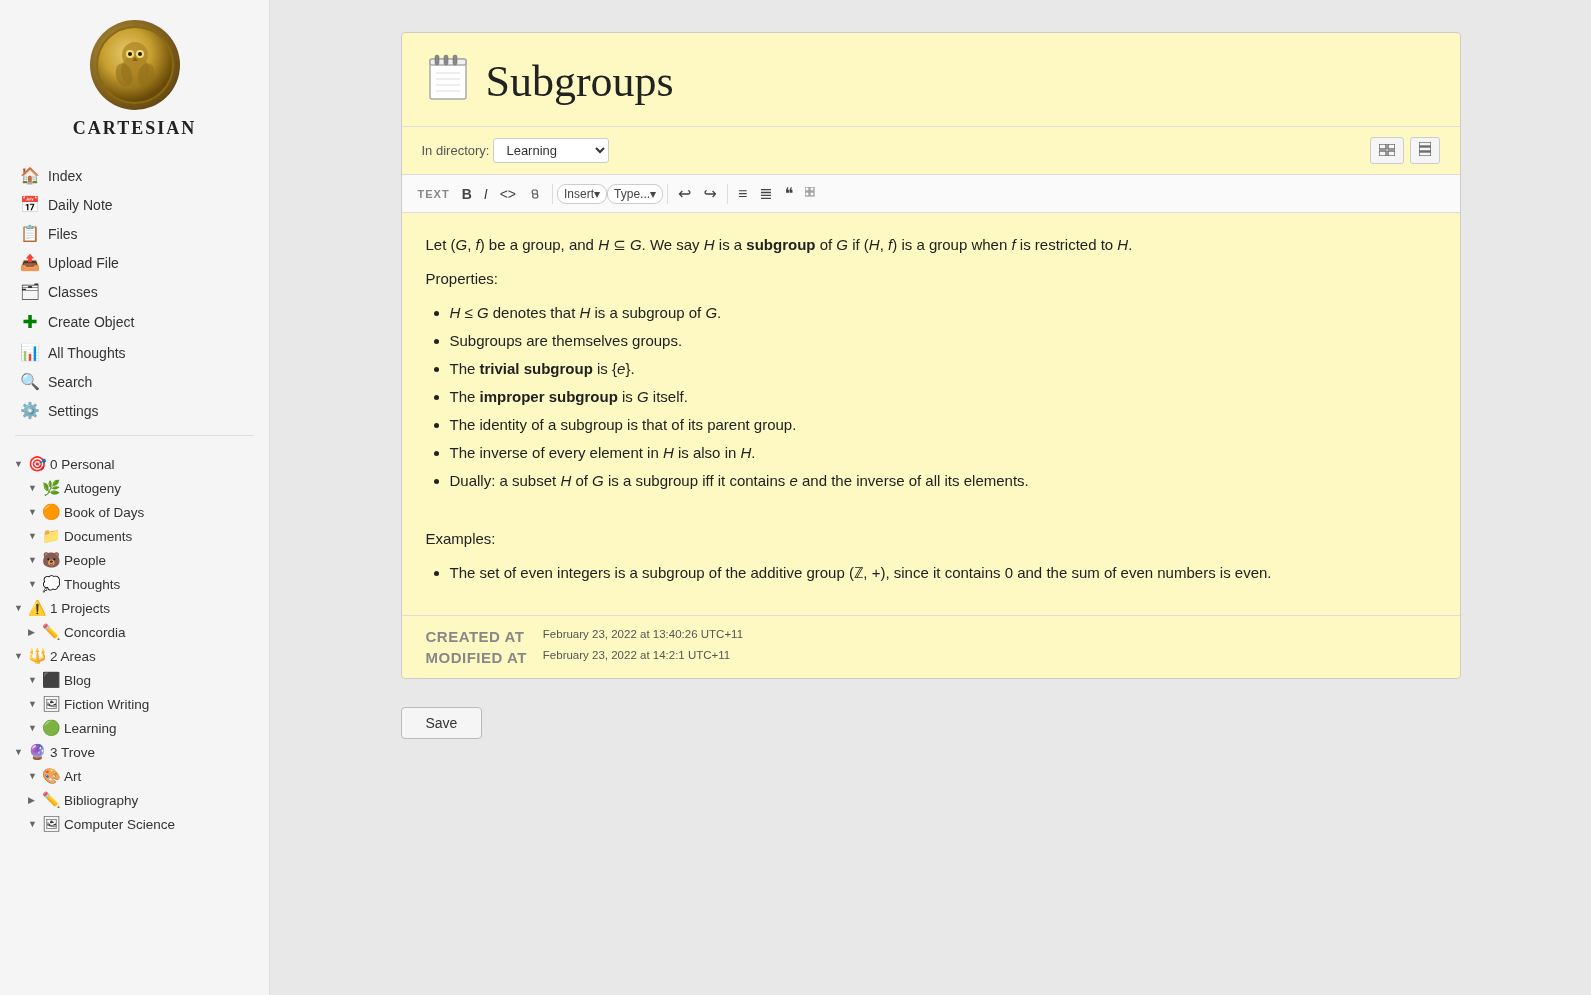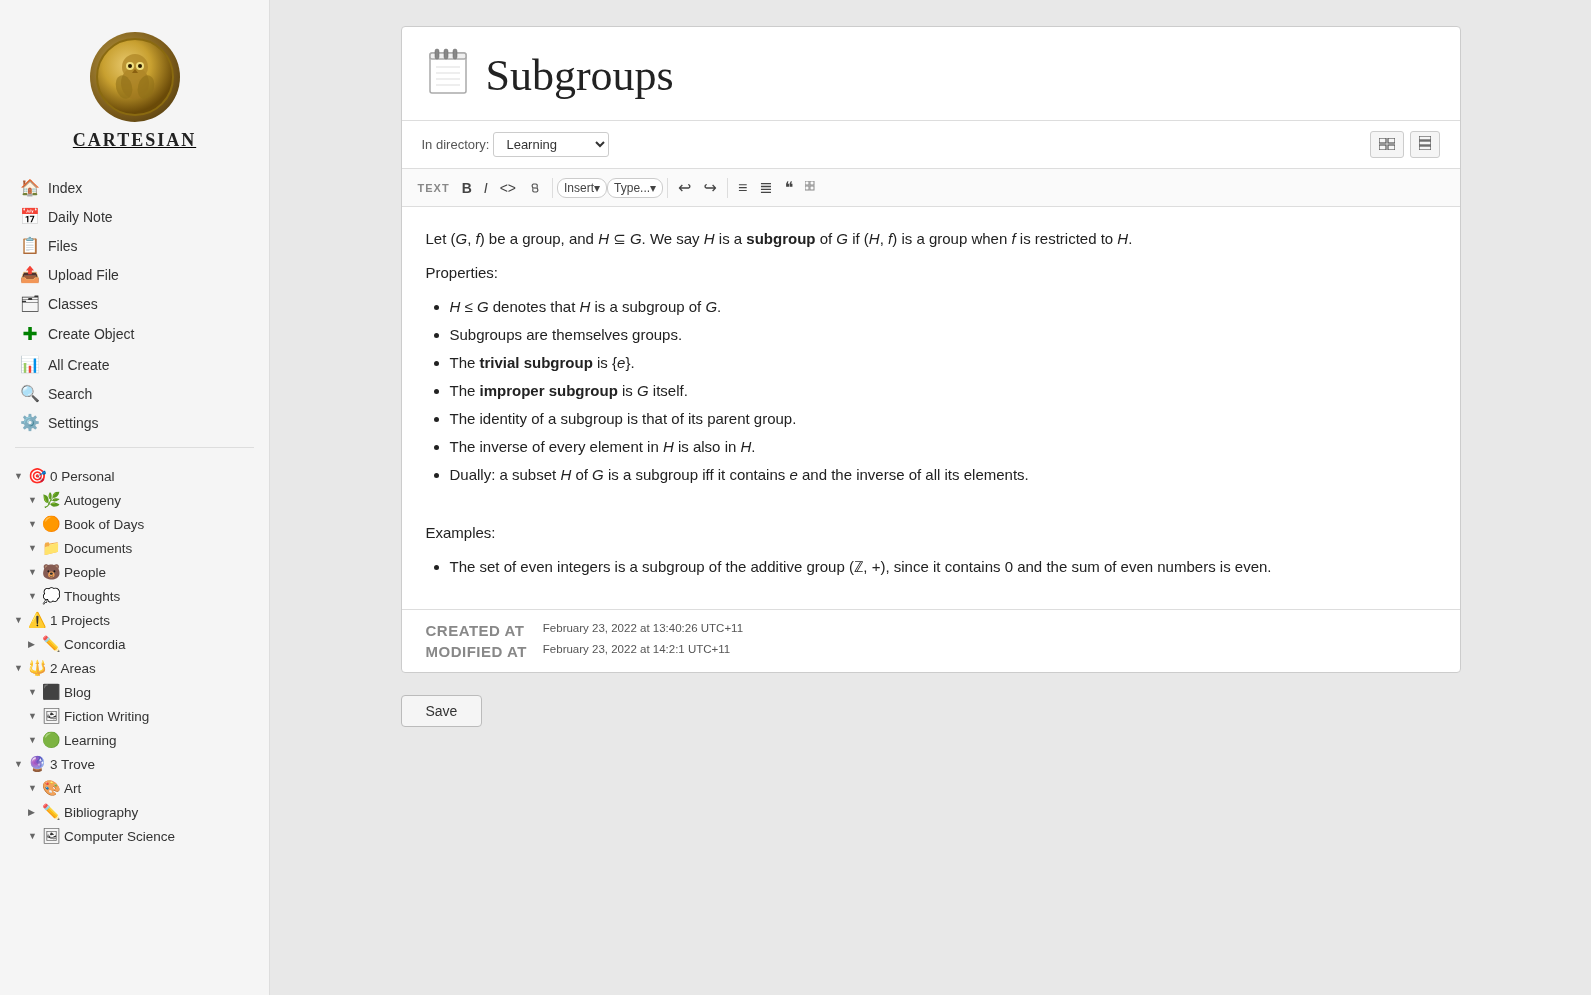--- a/index.html
+++ b/index.html
@@ -14,22 +14,21 @@
       display: flex;
       flex-direction: column;
       overflow-y: auto;
       padding-bottom: 20px;
     }
 
     .sidebar-logo-area {
       display: flex;
       flex-direction: column;
       align-items: center;
-      padding: 32px 0 10px 0;
-      text-decoration: underline;
+      padding: 20px 0 10px 0;
     }
 
     .sidebar-logo {
       width: 90px;
       height: 90px;
       border-radius: 50%;
       background: radial-gradient(circle at 40% 40%, #c8a84b, #7a5a1a 60%, #3a2a08);
       display: flex;
       align-items: center;
       justify-content: center;
@@ -110,25 +109,25 @@
 
     
     #main {
       flex: 1;
       overflow-y: auto;
       background: #e8e8e8;
       padding: 20px;
     }
 
     .note-container {
-      background: #ffffff;
+      background: #fef9c3;
       border: 1px solid #ccc;
       border-radius: 4px;
       max-width: 1060px;
-      margin: 6px auto;
+      margin: 12px auto;
     }
 
     
     .note-header {
       display: flex;
       align-items: center;
       gap: 16px;
       padding: 20px 24px 16px 24px;
       border-bottom: 1px solid #ddd;
     }
@@ -338,21 +337,21 @@
     <div class="sidebar-nav-item">
       <span class="nav-icon">🗂</span>
       <span>Classes</span>
     </div>
     <div class="sidebar-nav-item">
       <span class="nav-icon" style="color:green;font-size:18px;">✚</span>
       <span>Create Object</span>
     </div>
     <div class="sidebar-nav-item">
       <span class="nav-icon">📊</span>
-      <span>All Create</span>
+      <span>All Thoughts</span>
     </div>
     <div class="sidebar-nav-item">
       <span class="nav-icon">🔍</span>
       <span>Search</span>
     </div>
     <div class="sidebar-nav-item">
       <span class="nav-icon">⚙️</span>
       <span>Settings</span>
     </div>
   </nav>

